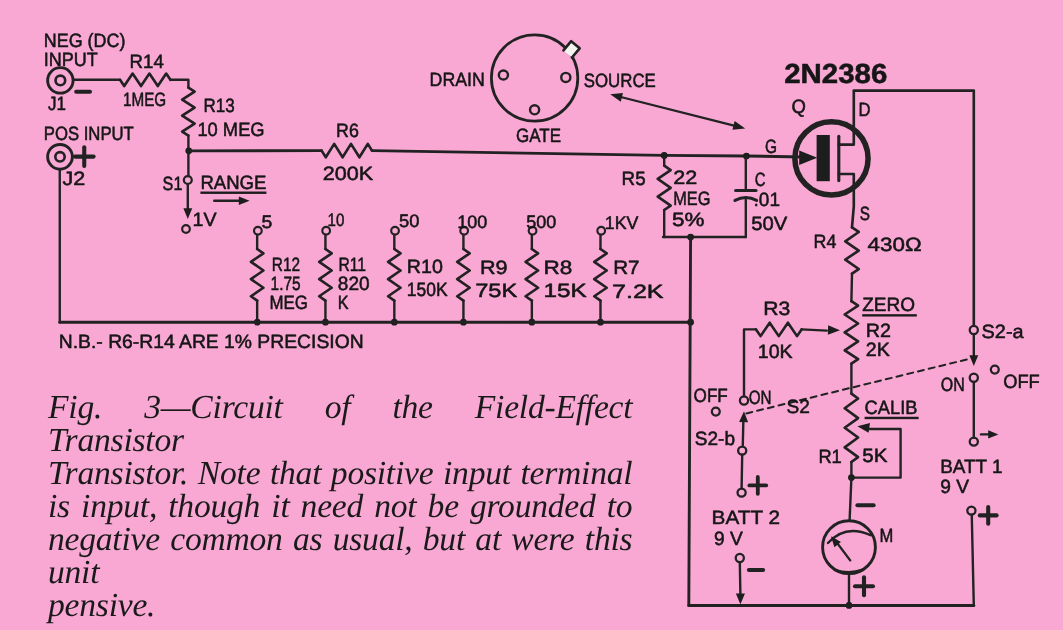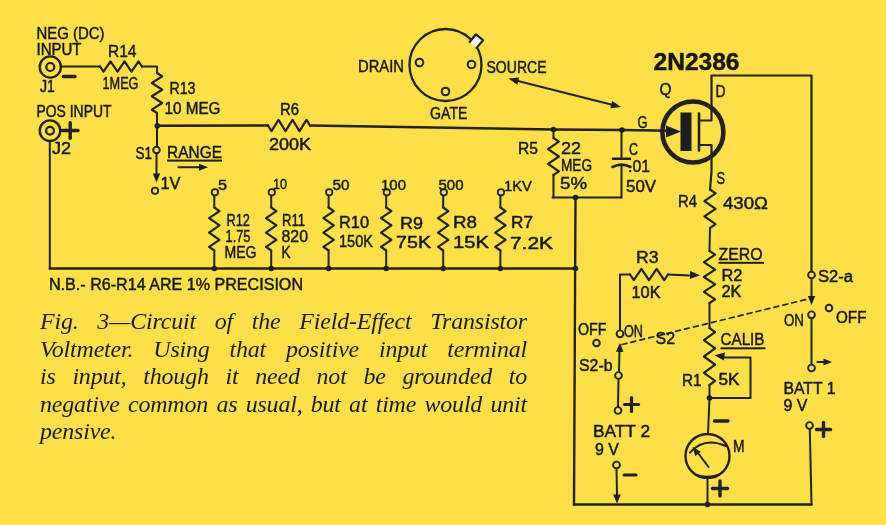--- a/index.html
+++ b/index.html
@@ -1,16 +1,16 @@
 <!DOCTYPE html>
 <html><head><meta charset="utf-8"><style>
 html,body{margin:0;padding:0;background:#f3f3ef;}
-#page{position:relative;width:886px;height:525px;background:#fde047;overflow:hidden;font-family:"Liberation Sans",sans-serif;}
+#page{position:relative;width:886px;height:525px;background:#f9a8d4;overflow:hidden;font-family:"Liberation Sans",sans-serif;}
 svg text{fill:#161616;stroke:#161616;stroke-width:0.45px;font-family:"Liberation Sans",sans-serif;}
-#cap{position:absolute;left:40px;top:308px;width:487px;font-family:"Liberation Serif",serif;font-style:italic;font-size:24px;line-height:27.5px;letter-spacing:-0.2px;color:#1a1a1a;}
+#cap{position:absolute;left:40px;top:326px;width:487px;font-family:"Liberation Serif",serif;font-style:italic;font-size:28px;line-height:27.5px;letter-spacing:-0.2px;color:#1a1a1a;}
 #cap div{text-align:justify;text-align-last:justify;}
 #cap div.last{text-align:right;text-align-last:left;}
 </style></head><body>
 <div id="page">
 <svg width="886" height="525" viewBox="0 0 886 525" fill="none" stroke="#222" stroke-width="2" stroke-linecap="round" stroke-linejoin="round">
 
 <g stroke="none">
         <text x="36.5" y="39" font-size="16" font-weight="normal" textLength="68" lengthAdjust="spacingAndGlyphs" letter-spacing="0">NEG (DC)</text>
         <text x="36.5" y="55" font-size="16" font-weight="normal" textLength="45" lengthAdjust="spacingAndGlyphs" letter-spacing="0">INPUT</text>
       </g>
@@ -451,17 +451,17 @@
         <line x1="823.5" y1="422.5" x2="823.5" y2="436.5"></line>
       </g>
 
 <line x1="809.8" y1="429" x2="811.5" y2="504.5"></line>
 
 <line x1="574" y1="504.5" x2="811.5" y2="504.5" stroke-width="2.5"></line>
 </svg>
 
 <div id="cap">
 <div>Fig. 3—Circuit of the Field-Effect Transistor</div>
-<div>Voltmeter. Using that positive input terminal</div>
+<div>Transistor. Note that positive input terminal</div>
 <div>is input, though it need not be grounded to</div>
-<div>negative common as usual, but at time would unit</div>
+<div>negative common as usual, but at were this unit</div>
 <div class="last">pensive.</div>
 </div>
 </div>
 </body></html>

